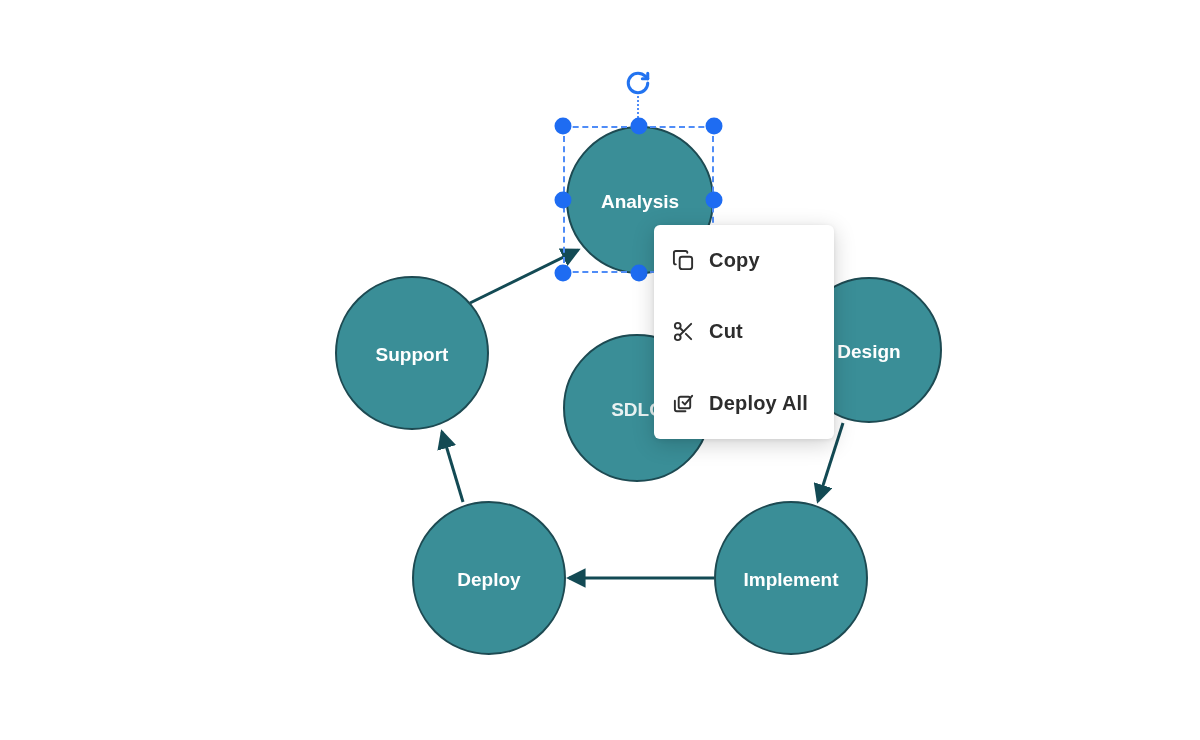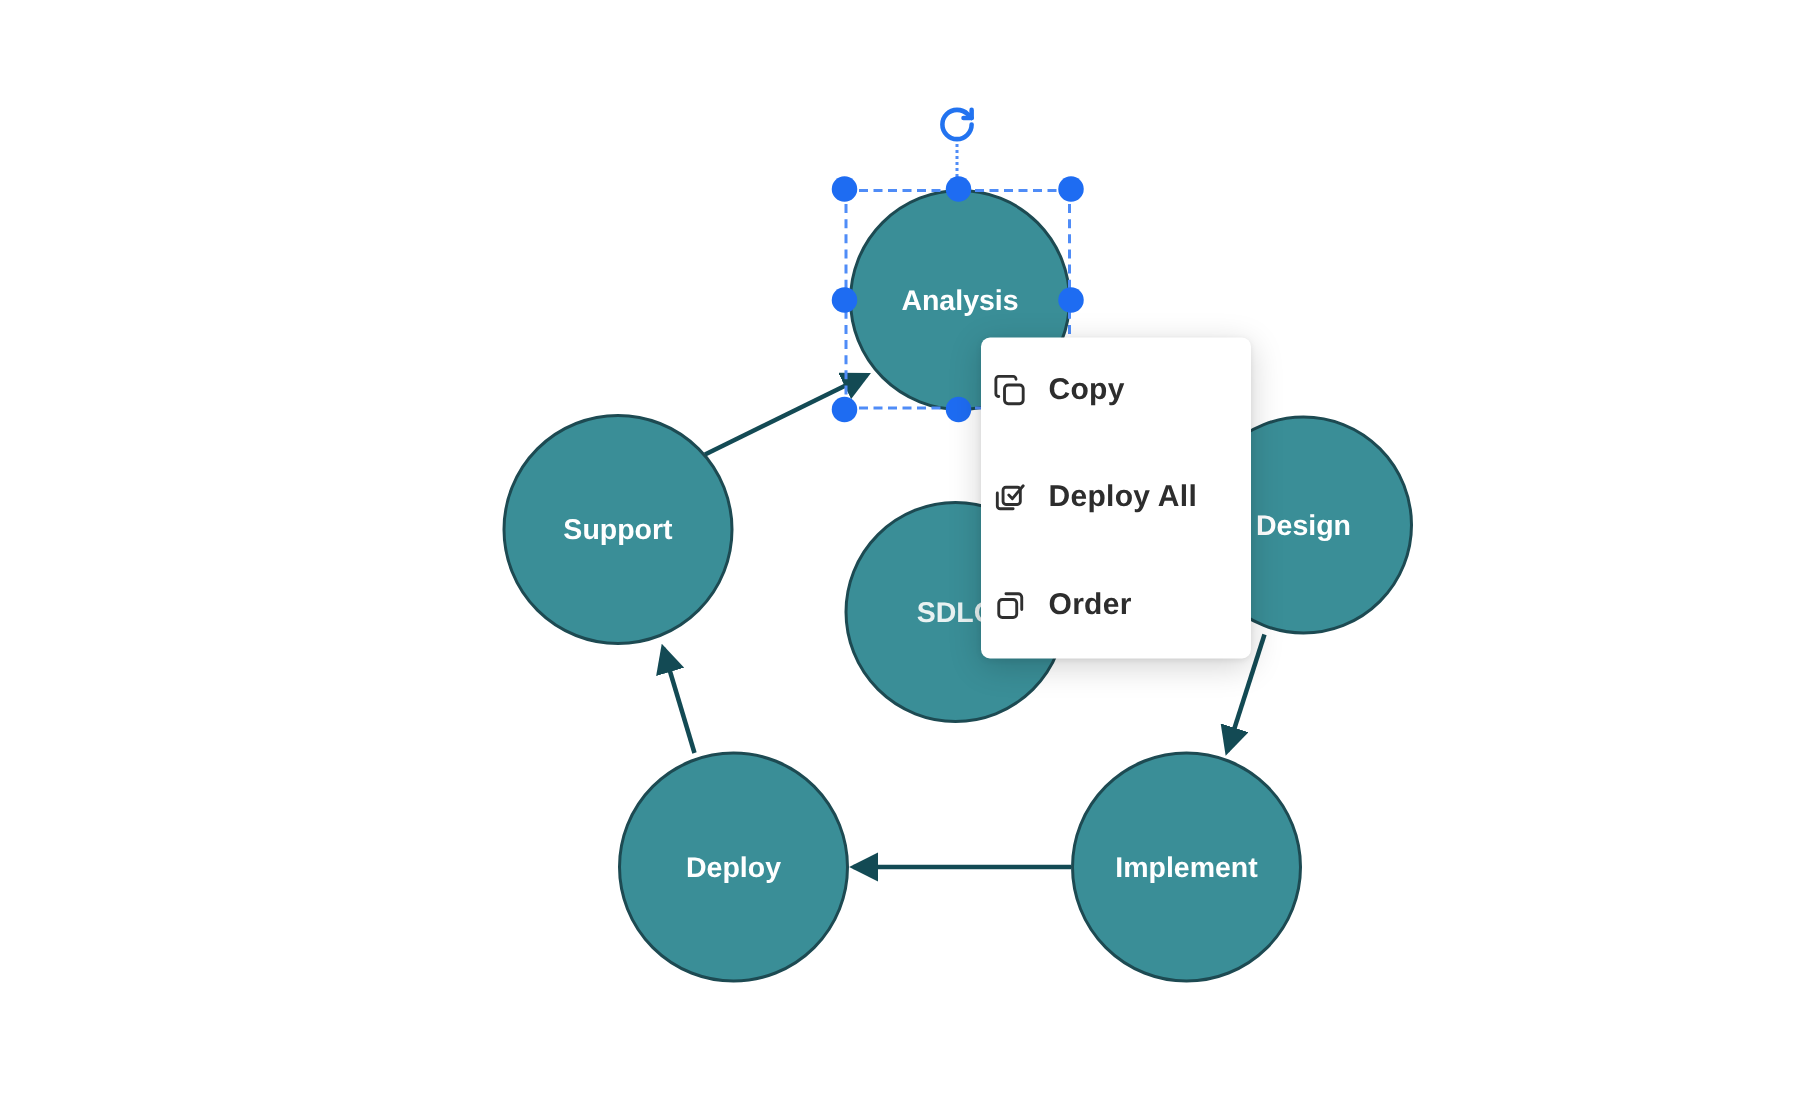--- a/index.html
+++ b/index.html
@@ -31,21 +31,21 @@
   
   .context-menu{
     position:absolute;left:654px;top:225px;width:180px;height:214px;
     background:#ffffff;border-radius:6px;
     box-shadow:0 5px 22px rgba(0,0,0,0.18),0 1px 4px rgba(0,0,0,0.08);
     display:flex;flex-direction:column;justify-content:space-around;
     z-index:30;
   }
   .menu-item{
     display:flex;align-items:center;gap:14px;height:53px;
-    padding-left:8px;cursor:pointer;
+    padding-left:18px;cursor:pointer;
   }
   .menu-icon{width:23px;height:23px;flex:0 0 auto;}
   .menu-icon svg{width:23px;height:23px;stroke:#2f2f2f;fill:none;
     stroke-width:2;stroke-linecap:round;stroke-linejoin:round;}
   .menu-label{
     font-size:20px;font-weight:bold;color:#2d2d2d;letter-spacing:.2px;
     white-space:nowrap;
   }
 </style>
 </head>
@@ -120,36 +120,39 @@
     <div class="menu-item">
       <span class="menu-icon">
         <svg viewBox="0 0 24 24">
           <rect x="8" y="8" width="13" height="13" rx="2.5"></rect>
           <path d="M4 16c-1.1 0-2-.9-2-2V4c0-1.1.9-2 2-2h10c1.1 0 2 .9 2 2"></path>
         </svg>
       </span>
       <span class="menu-label">Copy</span>
     </div>
 
+    <div class="menu-item">
+      <span class="menu-icon">
+        <svg viewBox="0 0 24 24">
+          <circle cx="6" cy="6" r="3"></circle>
+          <circle cx="6" cy="18" r="3"></circle>
+          <path d="M20 4 8.12 15.88"></path>
+          <path d="M14.47 14.48 20 20"></path>
+          <path d="M8.12 8.12 12 12"></path>
+        </svg>
+      </span>
+      <span class="menu-label">Cut</span>
+    </div>
 
     <div class="menu-item">
       <span class="menu-icon">
         <svg viewBox="0 0 24 24">
           <path d="M3 9v9c0 1.1.9 2 2 2h9"></path>
           <rect x="7" y="5" width="12" height="12" rx="2"></rect>
           <path d="M11 10.5 13.5 13 21 4"></path>
         </svg>
       </span>
       <span class="menu-label">Deploy All</span>
     </div>
 
-    <div class="menu-item">
-      <span class="menu-icon">
-        <svg viewBox="0 0 24 24">
-          <path d="M9 4h8.5A2.5 2.5 0 0 1 20 6.5V15"></path>
-          <rect x="4" y="8" width="12.5" height="12.5" rx="2.5"></rect>
-        </svg>
-      </span>
-      <span class="menu-label">Order</span>
-    </div>
 
   </div>
 </div>
 
 </body></html>

